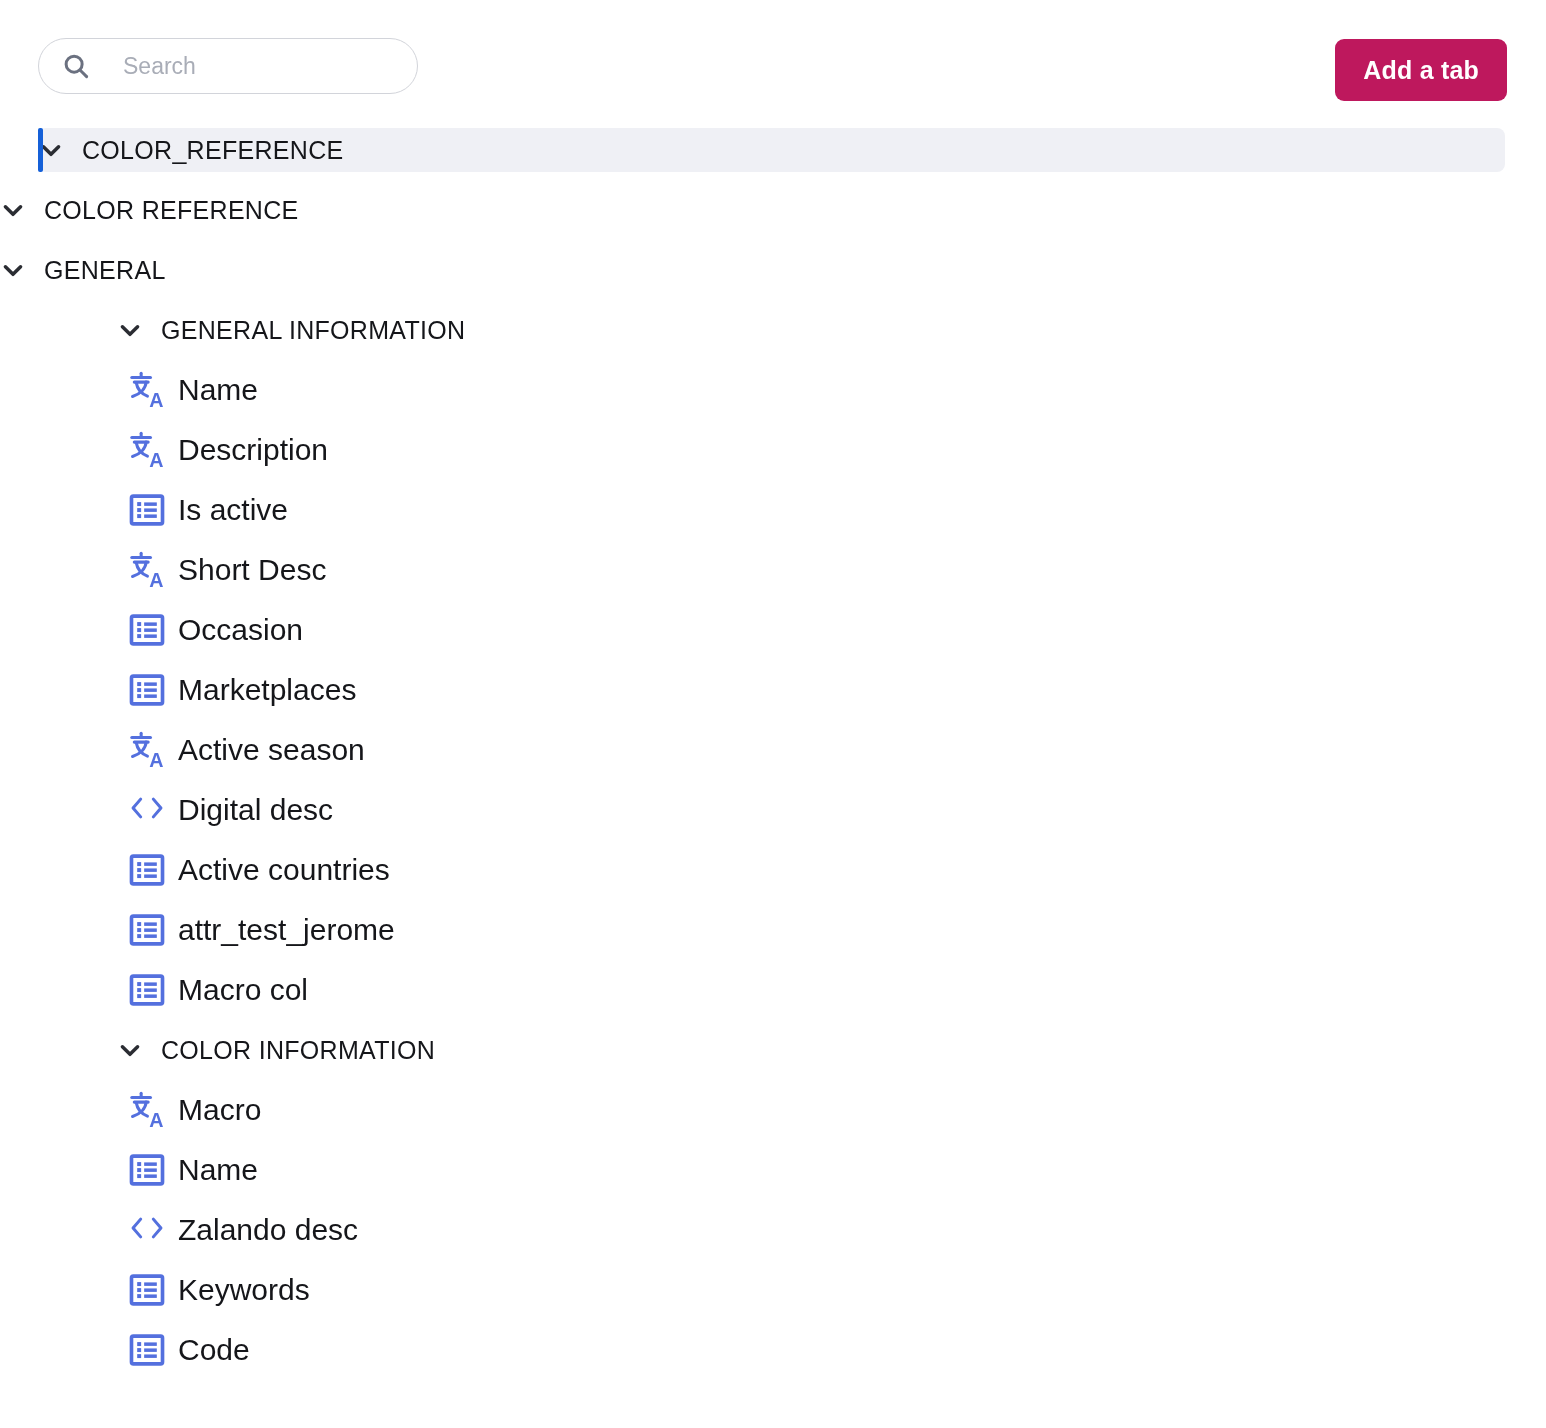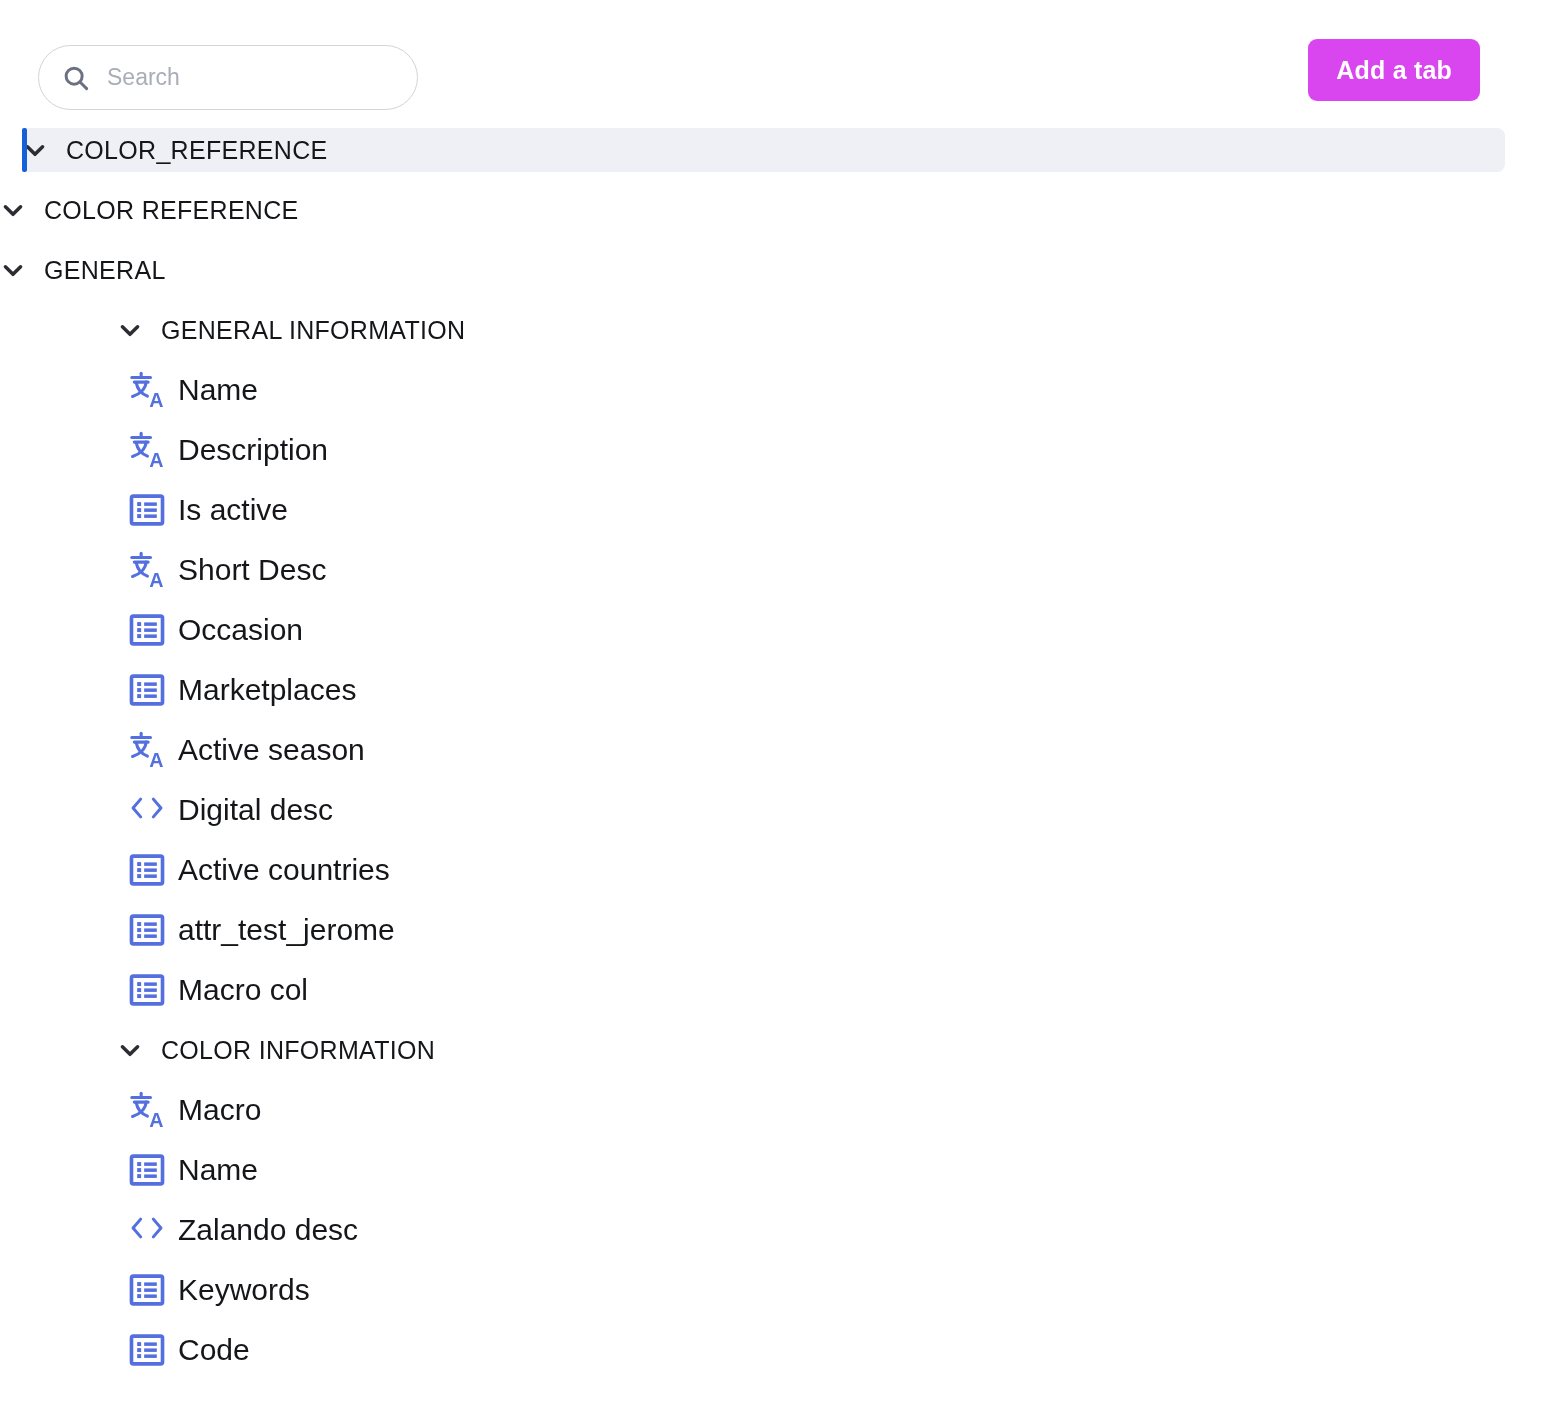--- a/index.html
+++ b/index.html
@@ -18,31 +18,31 @@
 
   
   .topbar {
     position: relative;
     height: 128px;
   }
 
   .search-box {
     position: absolute;
     left: 38px;
-    top: 45px;
+    top: 38px;
     width: 380px;
-    height: 65px;
+    height: 56px;
     box-sizing: border-box;
     border: 1.5px solid #d2d4da;
     border-radius: 34px;
     background: #ffffff;
     display: flex;
     align-items: center;
     padding: 0 22px;
-    gap: 16px;
+    gap: 32px;
   }
   .search-icon {
     flex: 0 0 auto;
     width: 30px;
     height: 30px;
     display: block;
   }
   .search-input {
     flex: 1 1 auto;
     border: none;
@@ -53,27 +53,27 @@
     color: #2b2f38;
     padding: 0;
   }
   .search-input::placeholder {
     color: #a9adb7;
     opacity: 1;
   }
 
   .add-tab-button {
     position: absolute;
-    right: 66px;
+    right: 39px;
     top: 39px;
     height: 62px;
     padding: 0 28px;
     border: none;
     border-radius: 9px;
-    background: #d946ef;
+    background: #be185d;
     color: #ffffff;
     font-family: "Liberation Sans", sans-serif;
     font-size: 25px;
     font-weight: 700;
     letter-spacing: 0.2px;
     cursor: pointer;
     white-space: nowrap;
   }
 
   
@@ -90,21 +90,21 @@
     box-sizing: border-box;
   }
   .tree-row.group-head {
     height: 44px;
   }
 
   
   .tree-row.selected {
     background: #eff0f5;
     border-radius: 8px;
-    margin-left: 22px;
+    margin-left: 38px;
     margin-right: 41px;
     padding-left: 0;
   }
   .tree-row.selected .accent-bar {
     position: absolute;
     left: 0;
     top: 0;
     bottom: 0;
     width: 5px;
     background: #1560d8;

